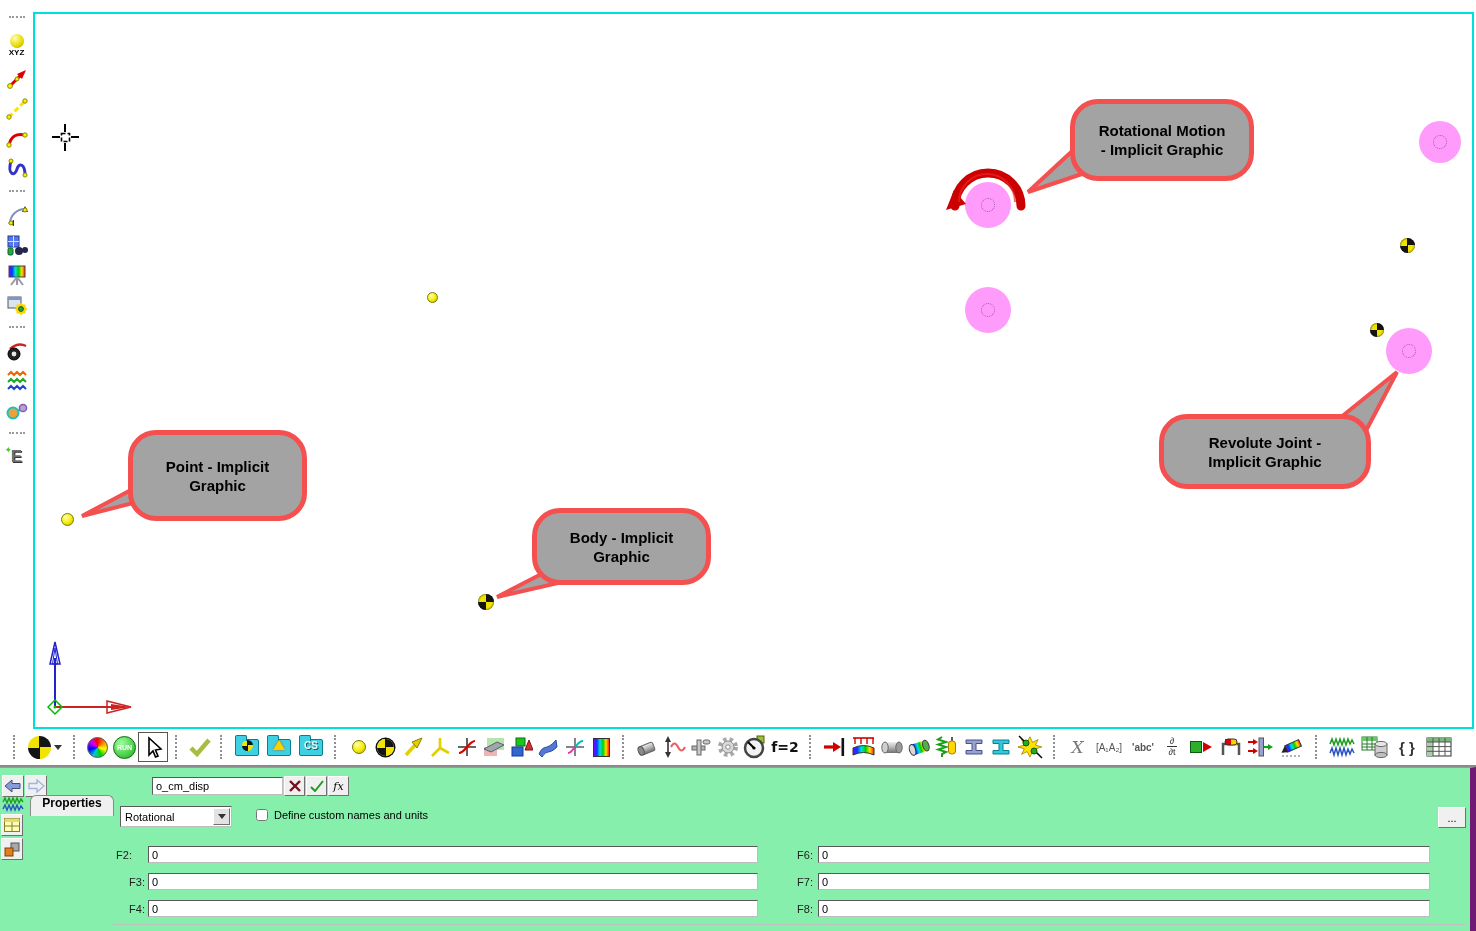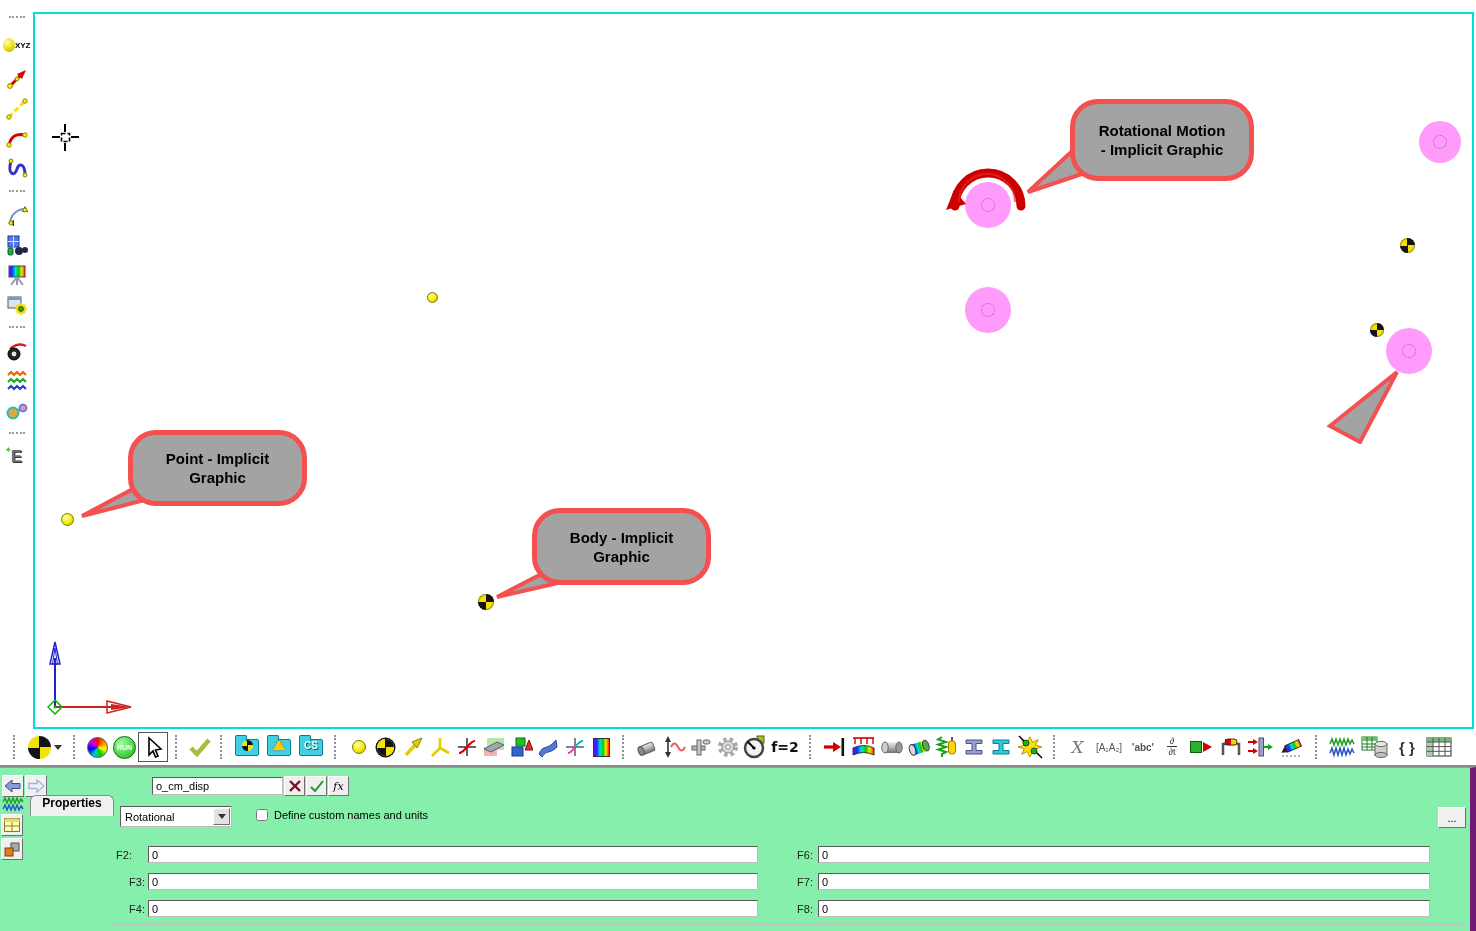--- a/index.html
+++ b/index.html
@@ -89,21 +89,21 @@
   </defs>
 </svg>
 
 <div class="app">
 
   <div class="workspace">
 
     <div class="left-toolbar">
       <div class="lsep"></div>
 
-      <button class="ltb" style="height:34px;flex-direction:row">
+      <button class="ltb" style="height:34px;flex-direction:column">
         <span style="width:14px;height:14px;border-radius:50%;background:radial-gradient(circle at 35% 30%,#ffffb0,#e6d800 60%,#9a8f00)"></span>
         <span style="font-size:8px;font-weight:bold;color:#000">XYZ</span>
       </button>
 
       <button class="ltb">
         <svg width="22" height="22">
           <line x1="4" y1="18" x2="15" y2="7" stroke="#dd0000" stroke-width="3"></line>
           <polygon points="20,2 11,6 16,11" fill="#dd0000"></polygon>
           <circle cx="4" cy="18" r="2.4" fill="#ffee00" stroke="#8a8a00"></circle>
           <circle cx="11" cy="11" r="2" fill="#ffee00" stroke="#8a8a00"></circle>
@@ -253,36 +253,40 @@
         <polygon points="62,8 8,58 62,40" fill="#a3a3a3" stroke="#f45050" stroke-width="4"></polygon>
       </svg>
       <div class="callout-bubble" style="left:1035px;top:85px;width:184px;height:82px">
         <span>Rotational Motion</span>
         <span>- Implicit Graphic</span>
       </div>
 
       <svg class="callout-tail" style="left:40px;top:430px" width="140" height="80">
         <polygon points="105,20 7,72 125,42" fill="#a3a3a3" stroke="#f45050" stroke-width="4"></polygon>
       </svg>
-      <div class="callout-bubble" style="left:93px;top:416px;width:179px;height:76px">
+      <div class="callout-bubble" style="left:93px;top:416px;width:179px;height:91px">
         <span>Point - Implicit</span>
         <span>Graphic</span>
       </div>
 
       <svg class="callout-tail" style="left:455px;top:515px" width="140" height="80">
         <polygon points="100,20 7,68 120,42" fill="#a3a3a3" stroke="#f45050" stroke-width="4"></polygon>
       </svg>
       <div class="callout-bubble" style="left:497px;top:494px;width:179px;height:77px">
         <span>Body - Implicit</span>
         <span>Graphic</span>
       </div>
 
       <svg class="callout-tail" style="left:1280px;top:350px" width="100" height="80">
         <polygon points="15,62 82,8 45,78" fill="#a3a3a3" stroke="#f45050" stroke-width="4"></polygon>
       </svg>
+      <div class="callout-bubble" style="left:1124px;top:400px;width:212px;height:75px">
+        <span>Revolute Joint -</span>
+        <span>Implicit Graphic</span>
+      </div>
     </div>
   </div>
 
   <div class="bottom-toolbar">
     <span class="tsep"></span>
 
     <button class="ti" style="width:42px">
       <span class="bodyc" style="width:23px;height:23px"></span>
       <span class="caret"></span>
     </button>

